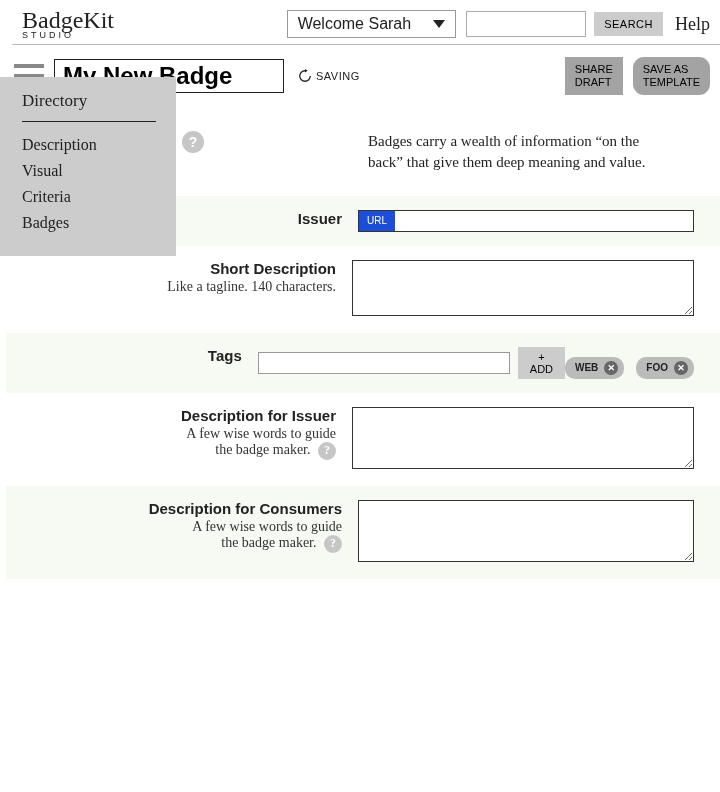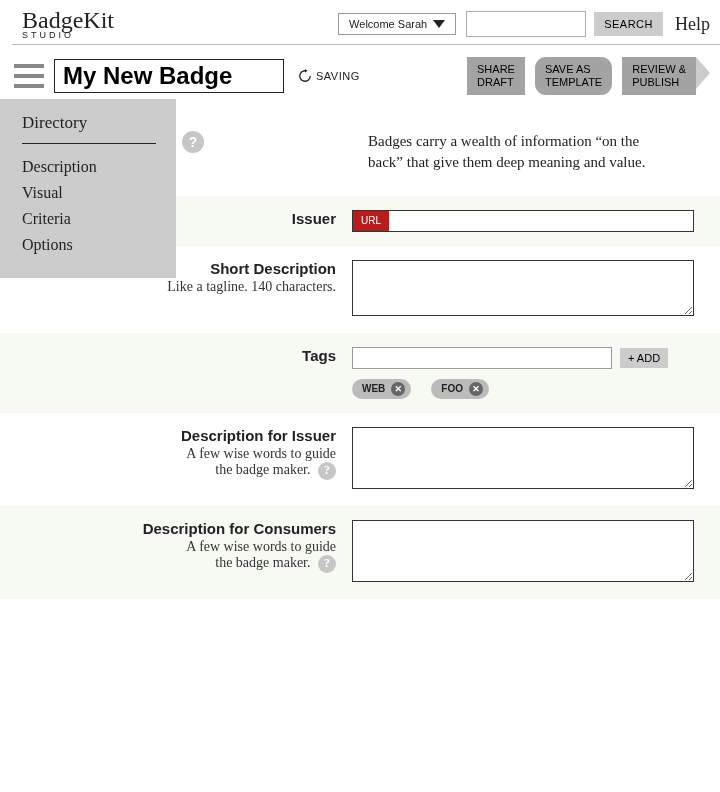--- a/index.html
+++ b/index.html
@@ -3,71 +3,71 @@
 <meta charset="utf-8">
 <style>
   * { box-sizing: border-box; margin: 0; padding: 0; }
   body { font-family: "Helvetica Neue", Arial, sans-serif; font-size: 14px; color: #222; width: 720px; }
   
   
   .header { display: flex; align-items: center; padding: 8px 10px 4px 10px; border-bottom: 1px solid #bbb; margin-left: 12px; }
   .logo { font-family: Georgia, serif; font-size: 24px; font-weight: 400; line-height: 1; }
   .logo-sub { font-size: 9px; letter-spacing: 3px; text-align: left; display: block; margin-top: -2px; }
   .header-spacer { flex: 1; }
-  .user-dropdown { border: 1px solid #999; padding: 4px 10px; font-size: 11px; display: flex; align-items: center; gap: 6px; margin-right: 10px; }
+  .user-dropdown { border: 1px solid #999; padding: 4px 10px; font-size: 16px; display: flex; align-items: center; gap: 22px; margin-right: 10px; }
   .user-dropdown svg { width: 12px; height: 8px; }
   .search-input { border: 1px solid #aaa; height: 26px; width: 120px; margin-right: 8px; padding: 0 4px; }
   .search-btn { background: #ccc; border: none; padding: 6px 10px; font-size: 11px; letter-spacing: 0.5px; margin-right: 12px; }
   .help-link { font-family: Georgia, serif; font-size: 18px; }
 
   
   .toolbar { display: flex; align-items: center; gap: 10px; padding: 12px 10px 12px 14px; position: relative; }
   .hamburger { width: 30px; height: 24px; display: flex; flex-direction: column; justify-content: space-between; cursor: pointer; }
   .hamburger span { height: 4px; background: #888; display: block; }
   .badge-name { border: 1px solid #222; font-size: 24px; font-weight: 700; padding: 2px 8px; width: 230px; font-family: inherit; }
   .saving { display: flex; align-items: center; gap: 4px; font-size: 11px; letter-spacing: 0.5px; margin-left: 4px; }
   .saving svg { width: 14px; height: 14px; }
   .toolbar-spacer { flex: 1; }
   .toolbar-btn { background: #a3a3a3; border: none; padding: 6px 10px; font-size: 11px; line-height: 1.2; text-align: left; }
   .review-wrap { display: flex; align-items: stretch; }
   .review-arrow { width: 0; height: 0; border-top: 16px solid transparent; border-bottom: 16px solid transparent; border-left: 14px solid #ccc; }
 
   
-  .side-menu { position: absolute; top: 54px; left: 0; width: 176px; background: #ccc; padding: 14px 20px 20px 22px; z-index: 10; }
+  .side-menu { position: absolute; top: 32px; left: 0; width: 176px; background: #ccc; padding: 14px 20px 20px 22px; z-index: 10; }
   .side-menu .dir { font-family: Georgia, serif; font-size: 17px; padding-bottom: 10px; border-bottom: 1px solid #222; margin-bottom: 10px; }
   .side-menu .item { font-family: Georgia, serif; font-size: 16px; padding: 4px 0; cursor: pointer; }
 
   
   .form-section { position: relative; }
   .row { display: flex; padding: 14px 26px 14px 0; }
-  .row.shade { background: #f7faf2; }
+  .row.shade { background: #f7faf2; margin-left: 6px; }
   .label-col { width: 352px; text-align: right; padding-right: 16px; }
   .label-main { font-weight: 700; font-size: 15px; }
   .label-sub { font-family: Georgia, serif; font-size: 14px; color: #333; margin-top: 2px; }
   .field-col { flex: 1; }
   
   .intro-row { display: flex; padding: 24px 26px 24px 0; align-items: flex-start; }
   .intro-row .help-icon-wrap { width: 210px; display: flex; justify-content: flex-end; padding-right: 6px; }
   .intro-text { font-family: Georgia, serif; font-size: 15px; line-height: 1.35; width: 290px; margin-left: 158px; }
 
   .help-icon { width: 22px; height: 22px; border-radius: 50%; background: #c6c6c6; color: #fff; font-weight: bold; font-size: 14px; display: inline-flex; align-items: center; justify-content: center; }
   .help-icon-sm { width: 18px; height: 18px; font-size: 12px; margin-left: 4px; vertical-align: middle; }
 
   .url-field { display: flex; border: 1px solid #333; height: 22px; }
-  .url-prefix { background: #b91c1c; color: #fff; font-size: 10px; padding: 0 8px; display: flex; align-items: center; }
+  .url-prefix { background: #1d4ed8; color: #fff; font-size: 10px; padding: 0 8px; display: flex; align-items: center; }
   .url-input { flex: 1; border: none; padding: 0 4px; }
 
   textarea.field { width: 100%; height: 56px; border: 1px solid #333; resize: both; font-family: inherit; padding: 4px; }
   input.tag-input { border: 1px solid #999; height: 22px; width: 260px; padding: 0 4px; }
   .add-btn { background: #ccc; border: none; font-size: 11px; padding: 4px 8px; margin-left: 8px; }
-  .tags-list { margin-top: 10px; display: flex; gap: 20px; }
+  .tags-list { margin-top: 10px; display: flex; gap: 12px; }
   .tag-pill { background: #bbb; border-radius: 10px; font-size: 10px; padding: 3px 6px 3px 10px; display: flex; align-items: center; gap: 6px; font-weight: bold; }
   .tag-x { width: 14px; height: 14px; border-radius: 50%; background: #666; color: #fff; font-size: 9px; display: flex; align-items: center; justify-content: center; cursor: pointer; }
 
-  .tags-row .field-col { display: flex; flex-direction: column; }
+  .tags-row .field-col { display: flex; flex-direction: row; }
   .tags-row .tag-line { display: flex; align-items: center; }
 </style>
 </head>
 <body>
 
 <div class="header">
   <div>
     <div class="logo">BadgeKit</div>
     <span class="logo-sub">STUDIO</span>
   </div>
@@ -95,32 +95,27 @@
         <path d="M8 2 A6 6 0 1 0 14 8" fill="none" stroke="#222" stroke-width="1.5"></path>
         <path d="M8 0 L8 4 L11 2 Z" fill="#222"></path>
       </svg>
     <span>SAVING</span>
   </div>
   <div class="toolbar-spacer"></div>
   <button class="toolbar-btn" style="white-space:pre;">SHARE
 DRAFT</button>
   <button class="toolbar-btn" style="white-space:pre;border-radius:11px;">SAVE AS
 TEMPLATE</button>
-  <div class="review-wrap">
-    <button class="toolbar-btn" style="white-space:pre;">REVIEW &amp;
-PUBLISH</button>
-    <div class="review-arrow"></div>
-  </div>
 
   <div class="side-menu">
     <div class="dir">Directory</div>
     <div class="item">Description</div>
     <div class="item">Visual</div>
     <div class="item">Criteria</div>
-    <div class="item">Options</div>
+    <div class="item">Badges</div>
   </div>
 </div>
 
 <div class="form-section">
 
   <div class="intro-row">
     <div class="help-icon-wrap">
       <span class="help-icon">?</span>
     </div>
     <div class="intro-text">Badges carry a wealth of information “on the back” that give them deep meaning and value.</div>

